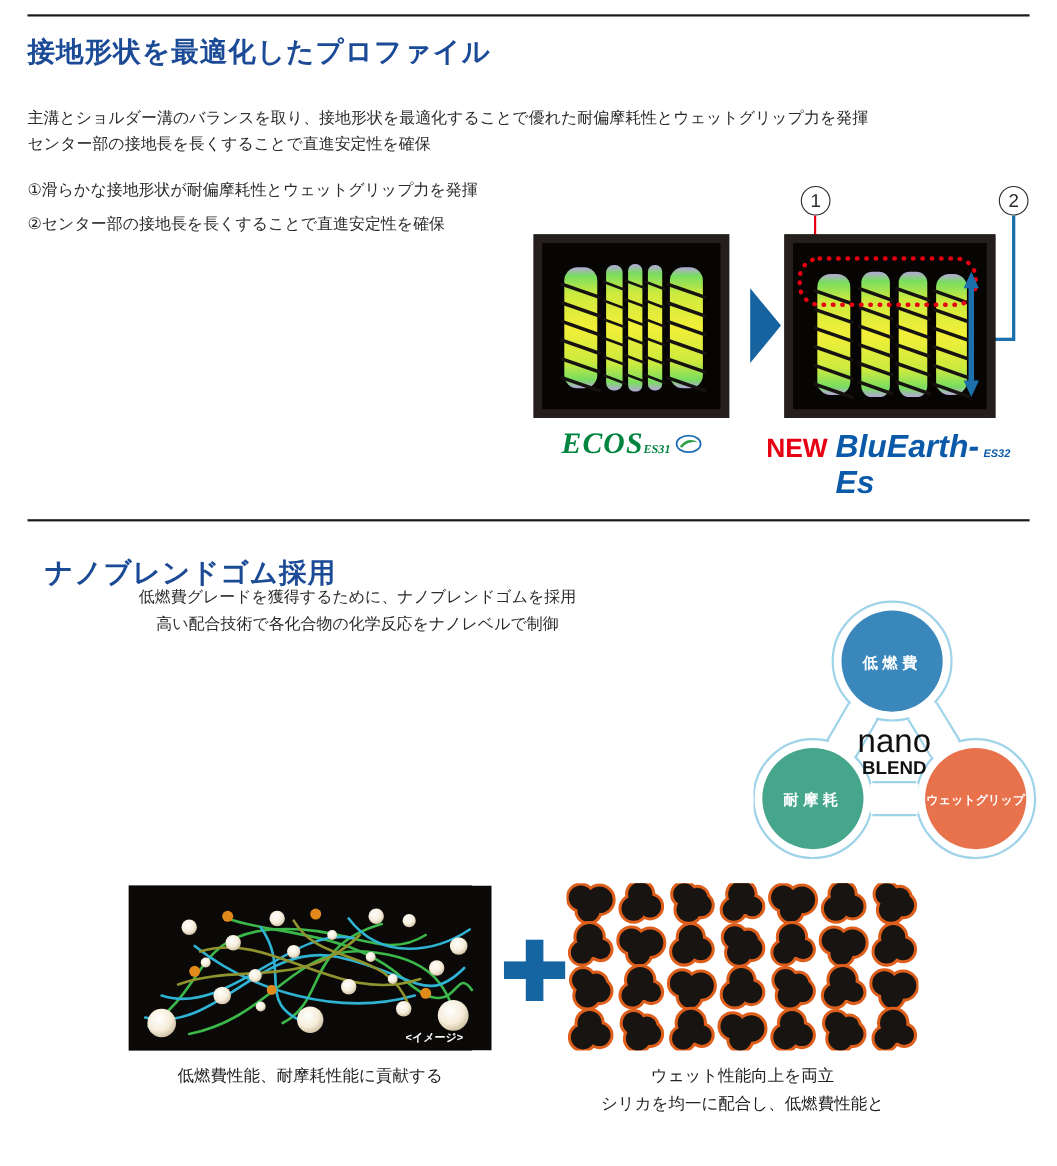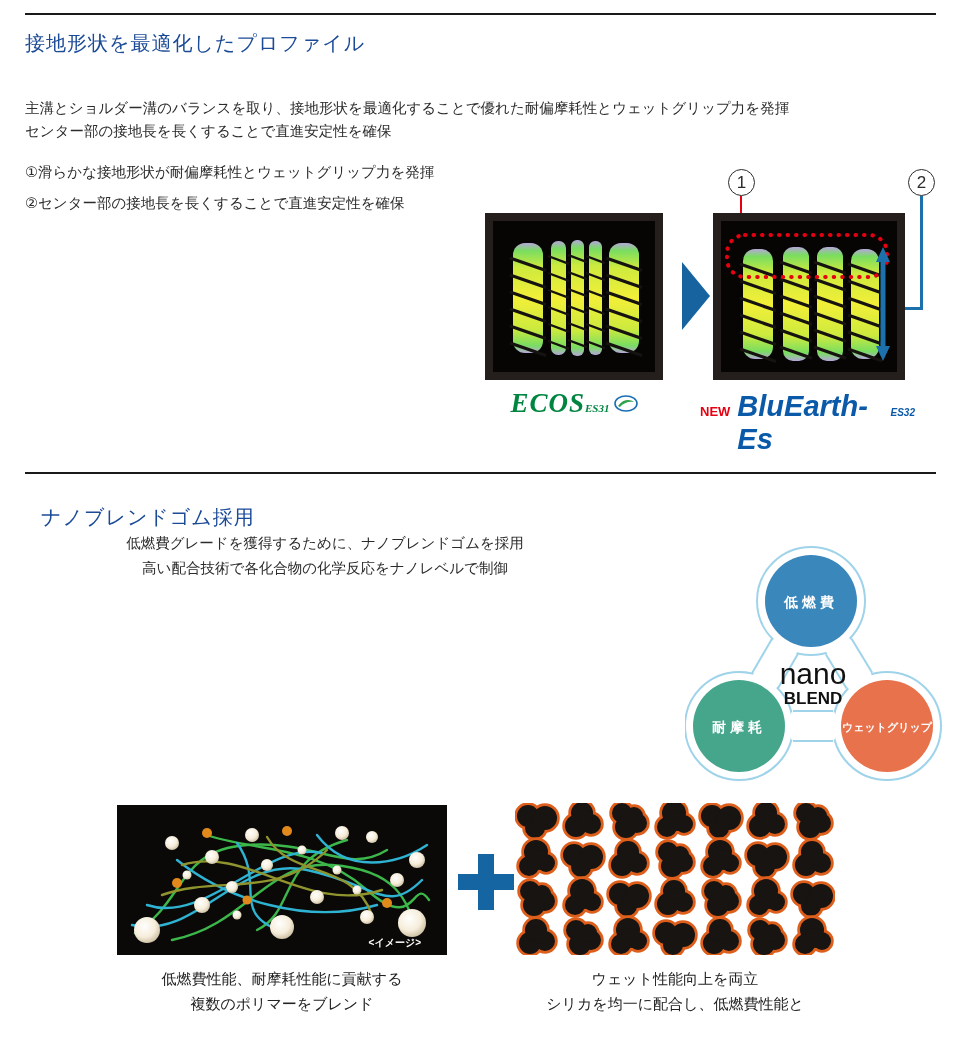--- a/index.html
+++ b/index.html
@@ -1,34 +1,34 @@
 <!DOCTYPE html>
 <html><head>
 <meta charset="utf-8">
 <style>
   html,body{margin:0;padding:0;background:#fff;}
   .page{position:relative;width:961px;height:1060px;background:#fff;overflow:hidden;
         font-family:"Liberation Sans","DejaVu Sans",sans-serif;color:#2b2b2b;}
   .abs{position:absolute;}
   .rule{position:absolute;left:25px;width:911px;height:2px;background:#1a1a1a;}
-  .sec-title{position:absolute;left:25px;font-size:20px;font-weight:normal;color:#1b4a96;letter-spacing:1px;}
+  .sec-title{position:absolute;left:25px;font-size:25px;font-weight:bold;color:#1b4a96;letter-spacing:1px;}
   .body-text{position:absolute;left:25px;font-size:14.5px;line-height:23px;color:#2b2b2b;}
   .point{position:absolute;left:25px;font-size:14.5px;color:#2b2b2b;}
   .callout{position:absolute;width:27px;height:27px;border:1.5px solid #2b2b2b;border-radius:50%;
            background:#fff;display:flex;align-items:center;justify-content:center;
            font-size:17px;color:#2b2b2b;box-sizing:border-box;}
   .lead-red{position:absolute;width:2px;background:#e60012;}
   .lead-blue-v{position:absolute;width:3px;background:#1c71ad;}
   .lead-blue-h{position:absolute;height:3px;background:#1c71ad;}
   .tri-right{position:absolute;width:0;height:0;border-top:34px solid transparent;
              border-bottom:34px solid transparent;border-left:28px solid #16639f;}
   .logo-row{position:absolute;display:flex;align-items:baseline;justify-content:center;}
   .ecos-text{font-size:27px;font-weight:900;font-style:italic;color:#008540;letter-spacing:1px;}
   .ecos-model{font-size:11px;font-weight:bold;font-style:italic;color:#008540;margin-left:0;}
-  .new-label{font-size:13px;font-weight:900;color:#e60012;margin-right:7px;}
+  .new-label{font-size:24px;font-weight:900;color:#e60012;margin-right:7px;}
   .be-text{font-size:29px;font-weight:700;font-style:italic;color:#0b5aa9;}
   .be-model{font-size:10px;font-weight:bold;font-style:italic;color:#0b5aa9;margin-left:4px;}
   .caption{position:absolute;font-size:15px;line-height:25px;color:#222;text-align:center;}
   .img-note{position:absolute;right:8px;bottom:5px;font-size:10px;color:#fff;font-weight:bold;}
   .img-frame{position:absolute;background:#0a0807;}
   svg text{font-family:"Liberation Sans","DejaVu Sans",sans-serif;}
 </style>
 </head>
 <body>
 
@@ -561,20 +561,19 @@
           <circle cx="297" cy="127" r="12" fill="#181411"></circle>
           <circle cx="307" cy="138" r="9" fill="#181411"></circle>
           <circle cx="290" cy="141" r="10" fill="#181411"></circle>
           <circle cx="300" cy="135" r="10" fill="#181411"></circle>
         </g>
       </svg>
   </div>
 
   <div class="caption" style="left:117px;top:966px;width:330px;">
     <div>低燃費性能、耐摩耗性能に貢献する</div>
-    <div>複数のポリマーをブレンド</div>
   </div>
   <div class="caption" style="left:515px;top:966px;width:320px;">
     <div>ウェット性能向上を両立</div>
     <div>シリカを均一に配合し、低燃費性能と</div>
   </div>
 
 </div>
 
 </body></html>

